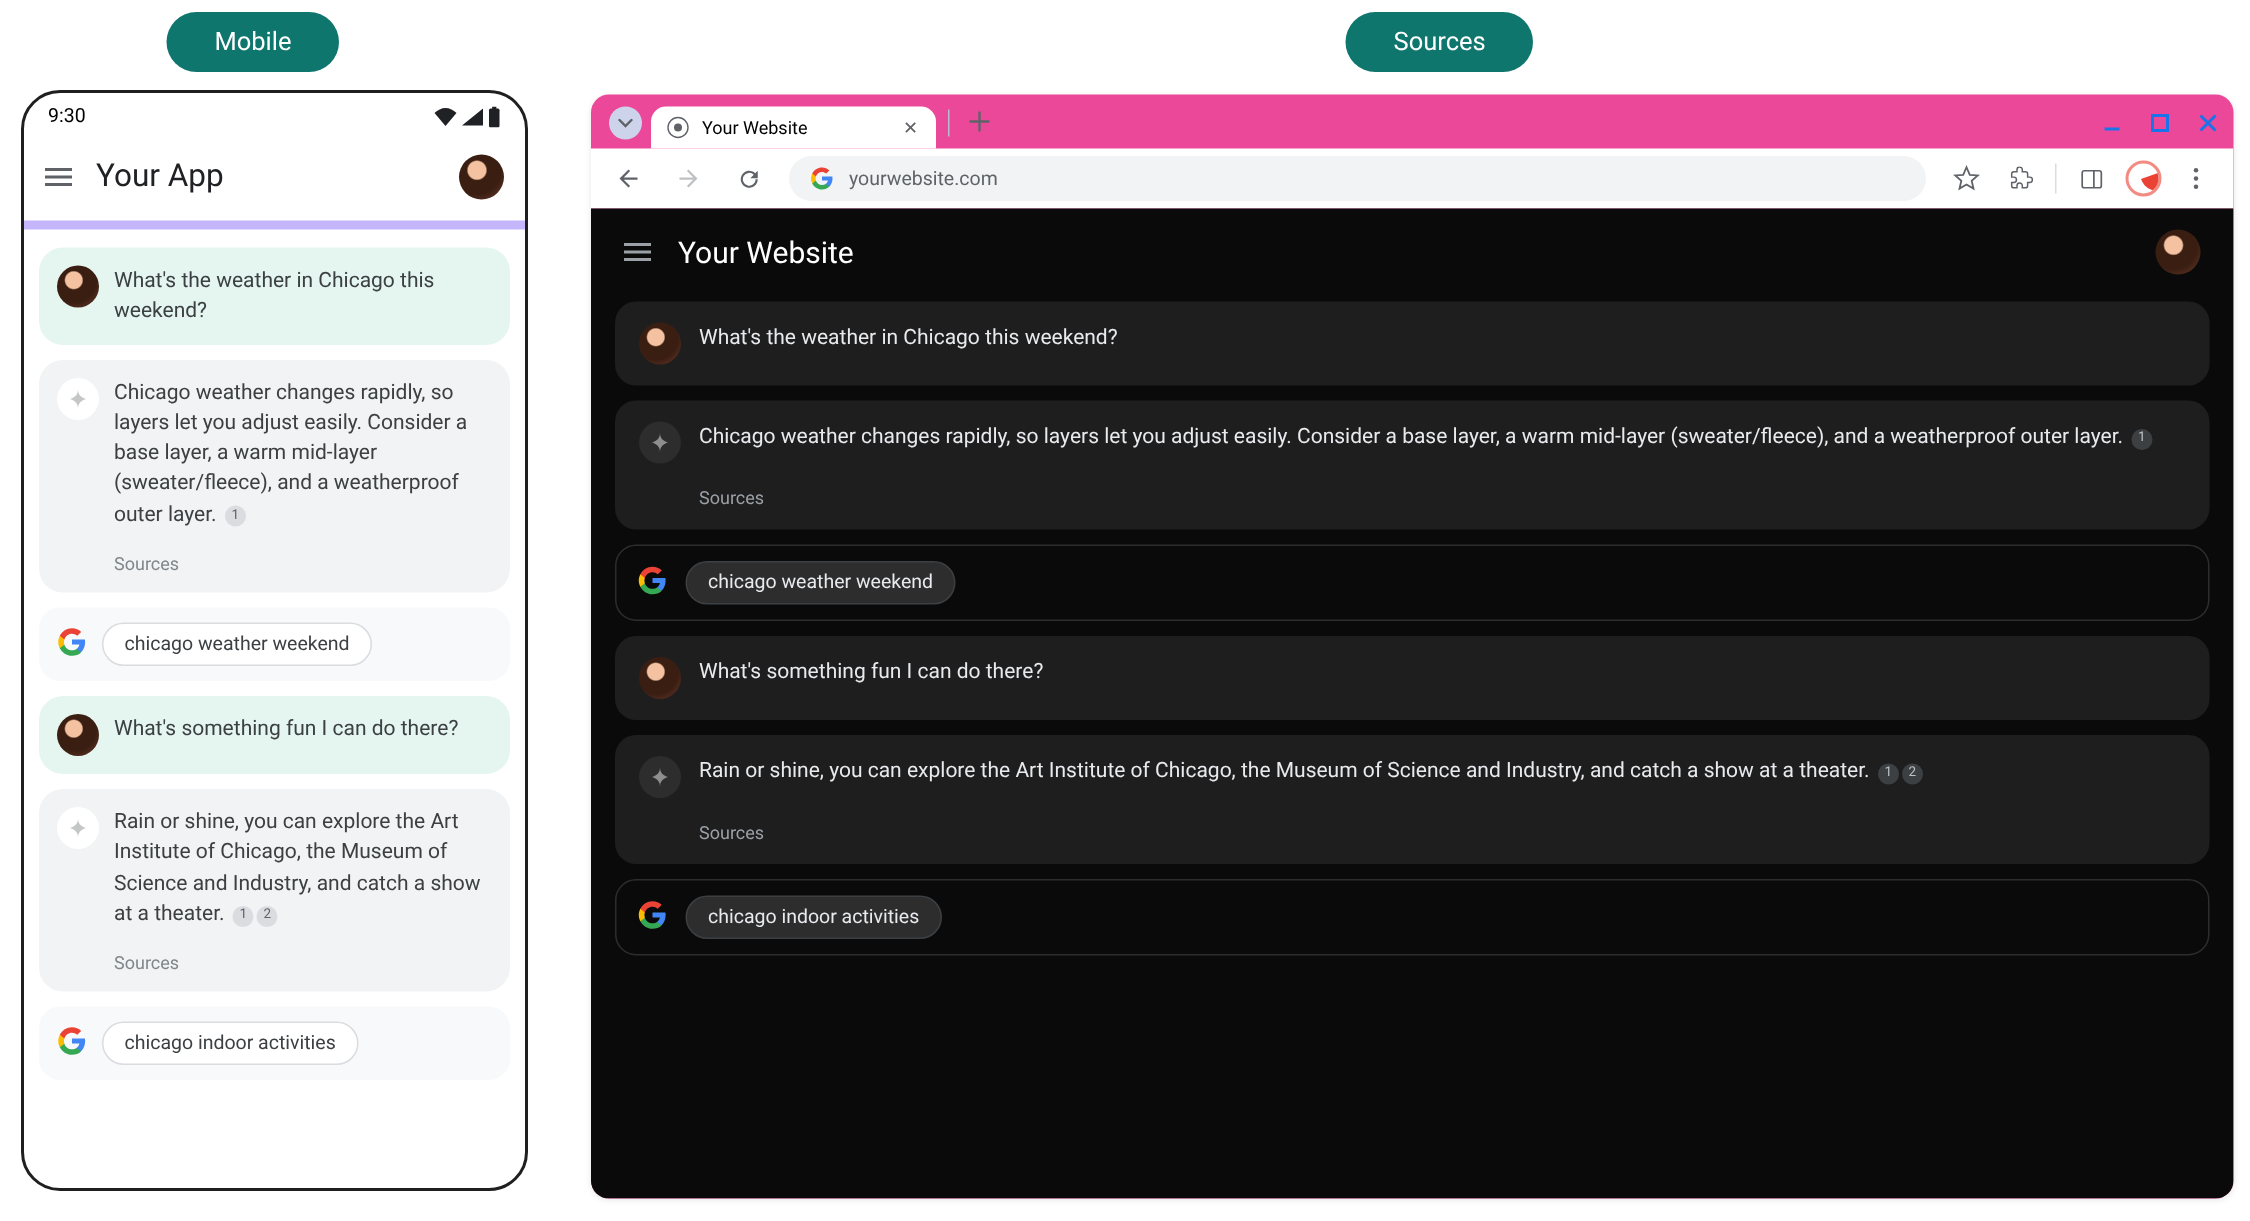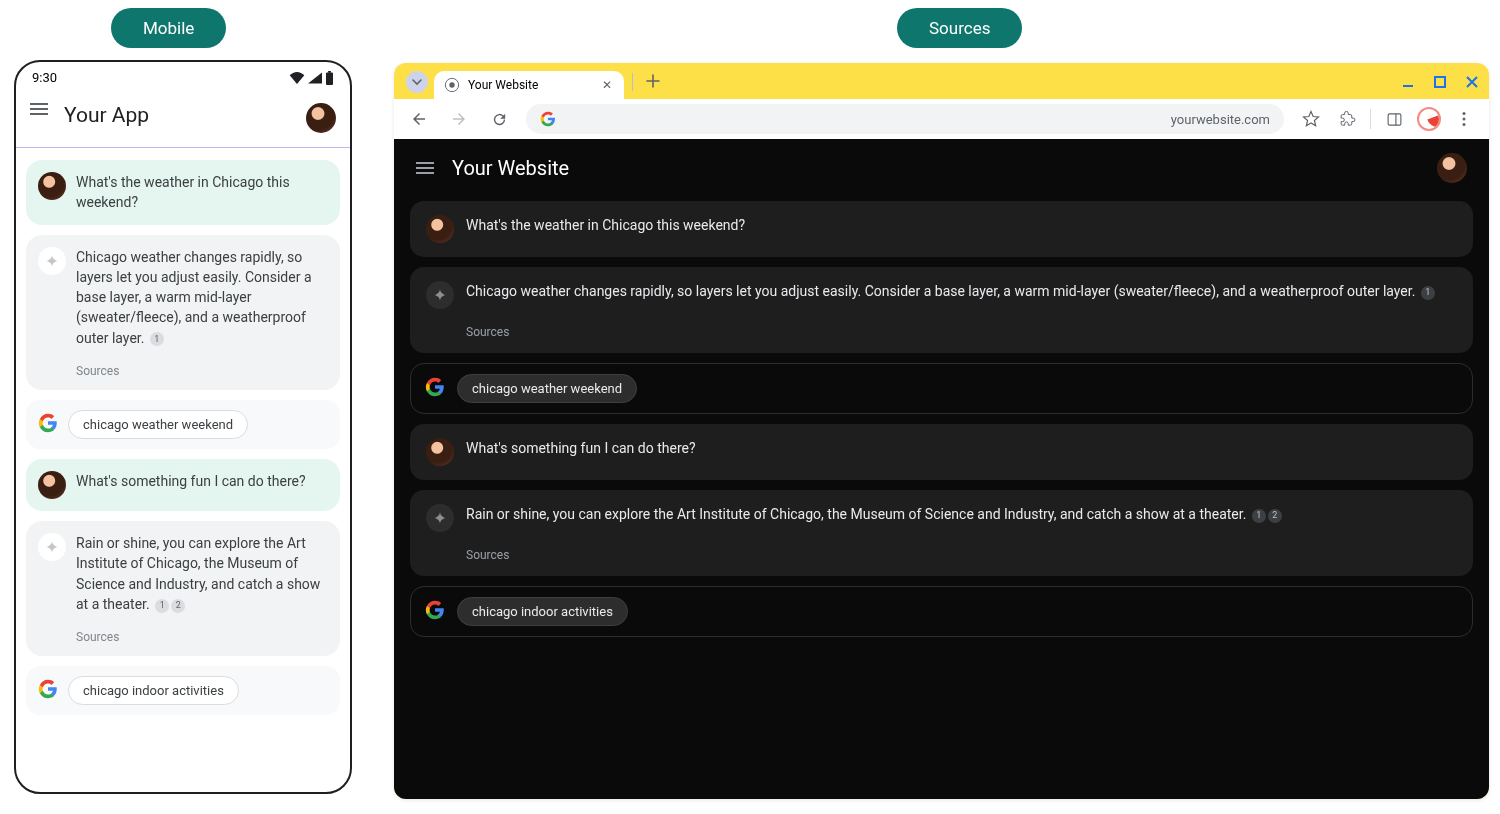--- a/index.html
+++ b/index.html
@@ -6,21 +6,21 @@
     body { font-family: 'Google Sans', -apple-system, 'Segoe UI', Roboto, Arial, sans-serif; background: #fff; width: 1500px; height: 814px; position: relative; }
 
     .pill { position: absolute; color: #fff; background: #0f766e; padding: 10px 32px; border-radius: 24px; font-size: 17px; top: 8px; }
     .pill.m { left: 111px; }
     .pill.d { left: 897px; }
 
     
     .mobile { position: absolute; top: 60px; left: 14px; width: 338px; height: 734px; border: 2px solid #1f1f1f; border-radius: 26px; overflow: hidden; background: #fff; }
     .status { display: flex; align-items: center; justify-content: space-between; padding: 8px 16px; font-size: 13px; }
     .sicons { display: flex; gap: 3px; align-items: center; }
-    .appbar { display: flex; gap: 16px; padding: 10px 14px 14px; border-bottom: 1px solid #c4b5fd; }
+    .appbar { display: flex; align-items: center; gap: 16px; padding: 10px 14px 14px; border-bottom: 6px solid #c4b5fd; }
     .ham, .hamd { display: flex; flex-direction: column; gap: 3px; cursor: pointer; }
     .ham span { width: 18px; height: 2px; background: #5f6368; }
     .hamd span { width: 18px; height: 2px; background: #9aa0a6; }
     .atitle { font-size: 21px; color: #202124; flex: 1; }
     .av { width: 30px; height: 30px; border-radius: 50%; background: radial-gradient(circle at 40% 35%, #f4c2a0 22%, #3a1e12 26% 60%, #6e3b2e 100%); }
 
     .chat { padding: 12px 10px; display: flex; flex-direction: column; gap: 10px; }
     .msg { display: flex; gap: 10px; padding: 12px; border-radius: 16px; }
     .msg.u { background: #e4f6ef; }
     .msg.a { background: #f1f3f4; flex-direction: column; }
@@ -30,34 +30,34 @@
     .mav.asst { background: #fff; display: flex; align-items: center; justify-content: center; }
     .spark { width: 16px; height: 16px; }
     .mtxt { font-size: 14px; color: #3c4043; line-height: 1.45; }
     .cite { display: inline-flex; align-items: center; justify-content: center; width: 14px; height: 14px; border-radius: 7px; background: #dadce0; font-size: 9px; color: #5f6368; vertical-align: 1px; margin-left: 2px; }
     .src { font-size: 12px; color: #80868b; margin-left: 38px; margin-top: 6px; }
     .sbox { background: #f8f9fa; border-radius: 14px; padding: 10px 12px; display: flex; align-items: center; gap: 10px; }
     .glogo { width: 20px; height: 20px; }
     .chip { border: 1px solid #dadce0; border-radius: 18px; padding: 6px 14px; font-size: 13px; color: #3c4043; background: #fff; }
 
     
-    .desktop { position: absolute; top: 63px; left: 394px; width: 1095px; height: 736px; border-radius: 12px; overflow: hidden; background: #fde047; box-shadow: 0 1px 4px rgba(0,0,0,.10); }
+    .desktop { position: absolute; top: 63px; left: 394px; width: 1095px; height: 736px; border-radius: 12px; overflow: hidden; background: #ec4899; box-shadow: 0 1px 4px rgba(0,0,0,.10); }
     .tabbar { height: 36px; display: flex; align-items: flex-end; padding: 0 6px; position: relative; }
     .tcaret { width: 22px; height: 22px; border-radius: 11px; background: #cdd3ea; margin: 0 6px 6px; display: flex; align-items: center; justify-content: center; cursor: pointer; }
     .tab { background: #fff; display: flex; align-items: center; gap: 8px; padding: 6px 10px; border-radius: 10px 10px 0 0; font-size: 12px; min-width: 190px; position: relative; }
     .tabfav { width: 16px; height: 16px; }
     .tabx { width: 14px; height: 14px; display: flex; align-items: center; justify-content: center; border-radius: 50%; cursor: pointer; color: #5f6368; margin-left: auto; }
     .tsep { width: 1px; height: 18px; background: #b5bdd8; margin: 0 8px 8px; }
     .newtab { width: 24px; height: 24px; border-radius: 12px; display: flex; align-items: center; justify-content: center; cursor: pointer; margin-bottom: 6px; }
     .wctrl { position: absolute; right: 8px; bottom: 8px; display: flex; gap: 14px; }
     .wbtn { width: 18px; height: 18px; display: flex; align-items: center; justify-content: center; cursor: pointer; }
 
     .urlbar { background: #fff; height: 40px; display: flex; align-items: center; gap: 14px; padding: 0 12px; }
     .ibtn { width: 26px; height: 26px; display: flex; align-items: center; justify-content: center; cursor: pointer; border-radius: 13px; }
-    .omni { flex: 1; background: #f1f3f4; border-radius: 18px; height: 30px; display: flex; align-items: center; gap: 10px; padding: 0 14px; font-size: 13px; color: #5f6368; justify-content: space-between; }
+    .omni { flex: 1; background: #f1f3f4; border-radius: 18px; height: 30px; display: flex; align-items: center; gap: 10px; padding: 0 14px; font-size: 13px; color: #5f6368; }
     .rbtns { display: flex; gap: 10px; align-items: center; }
     .psep { width: 1px; height: 20px; background: #dadce0; }
     .pav { width: 24px; height: 24px; border-radius: 50%; border: 2px solid #f28b82; position: relative; overflow: hidden; background: #fff; }
     .pav::after { content: ''; position: absolute; right: -2px; top: 8px; width: 12px; height: 12px; background: #ea4335; border-radius: 0 0 0 12px; transform: rotate(-20deg); }
 
     .content { background: #0a0a0a; height: calc(100% - 76px); overflow: auto; }
     .dhead { display: flex; align-items: center; gap: 18px; padding: 14px 22px; }
     .dtitle { color: #fff; font-size: 20px; }
     .dav { width: 30px; height: 30px; border-radius: 50%; background: radial-gradient(circle at 40% 35%, #f4c2a0 22%, #3a1e12 26% 60%, #6e3b2e 100%); margin-left: auto; }
 

